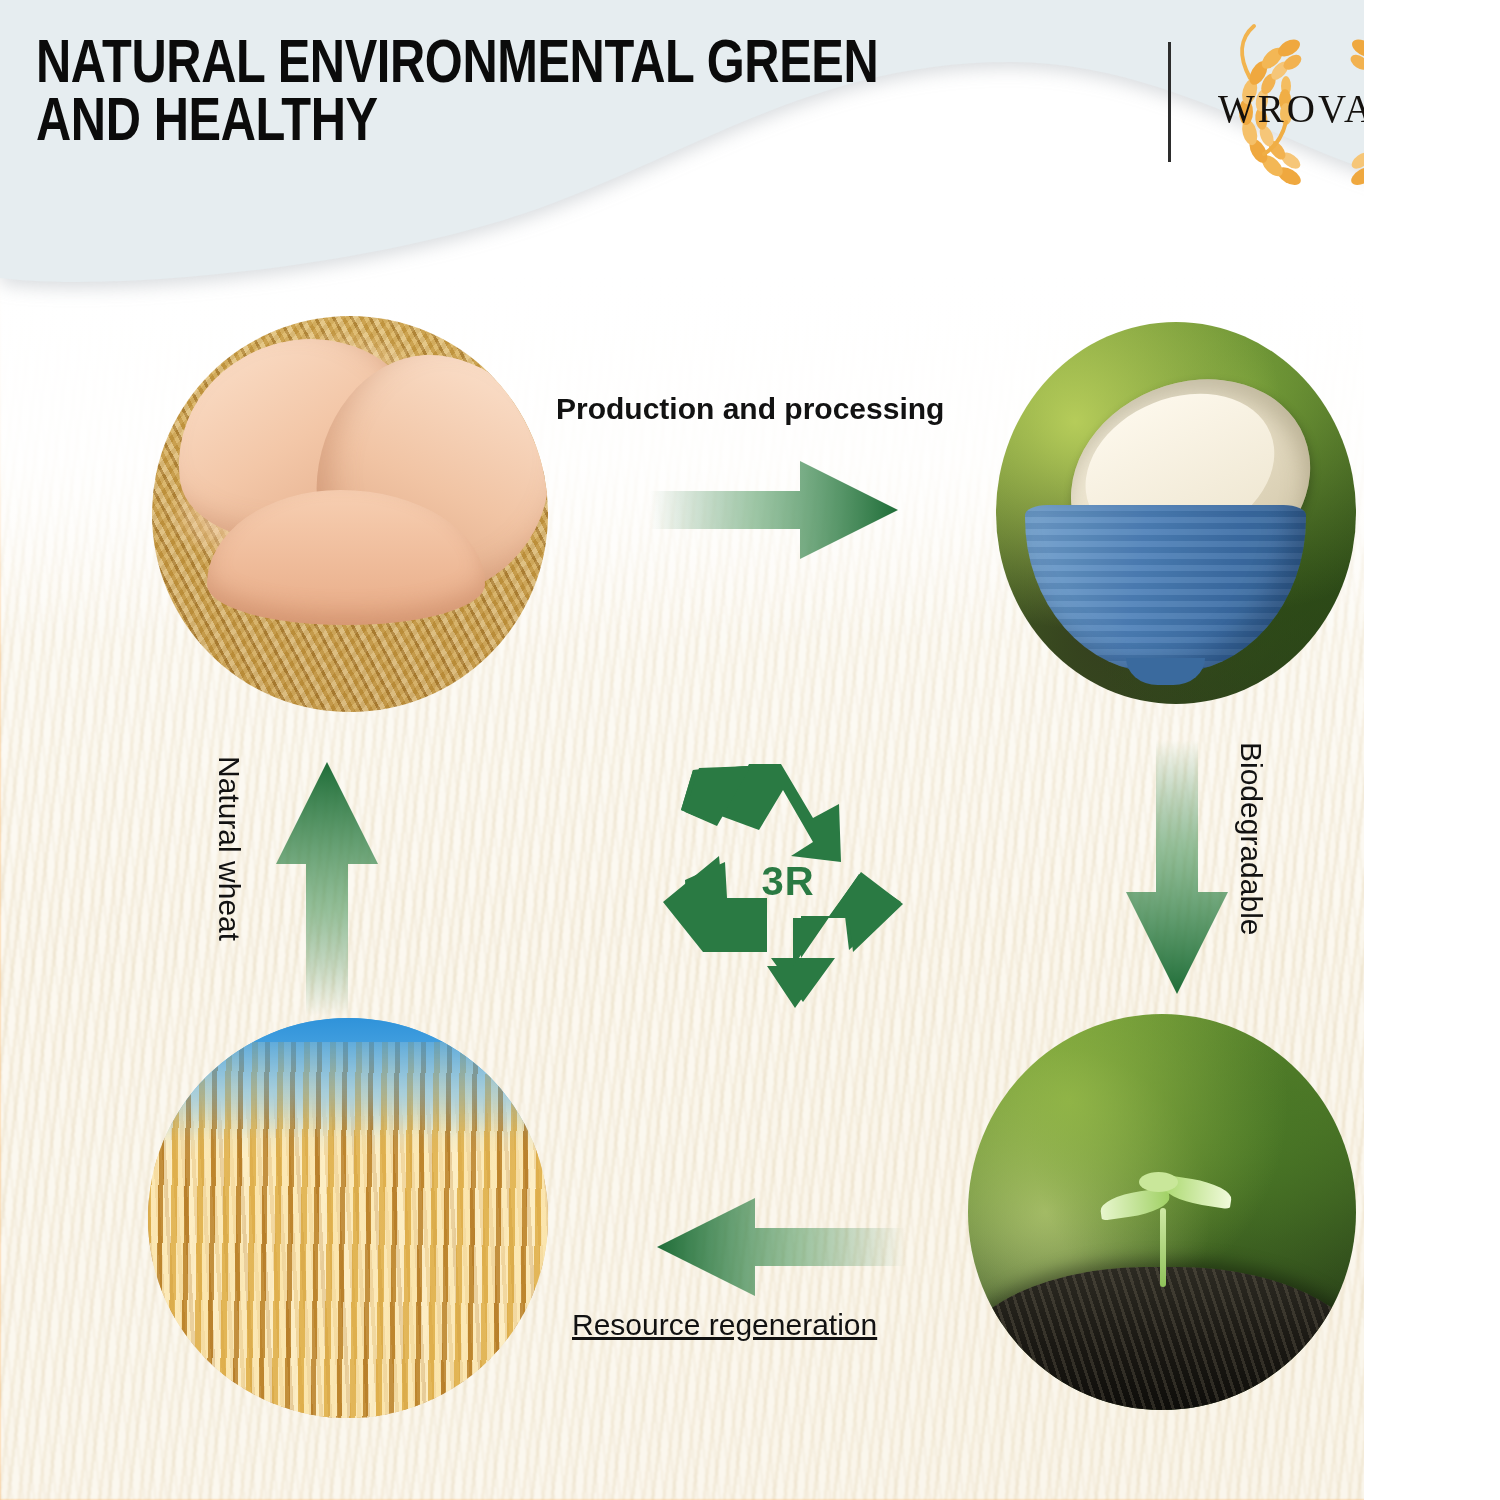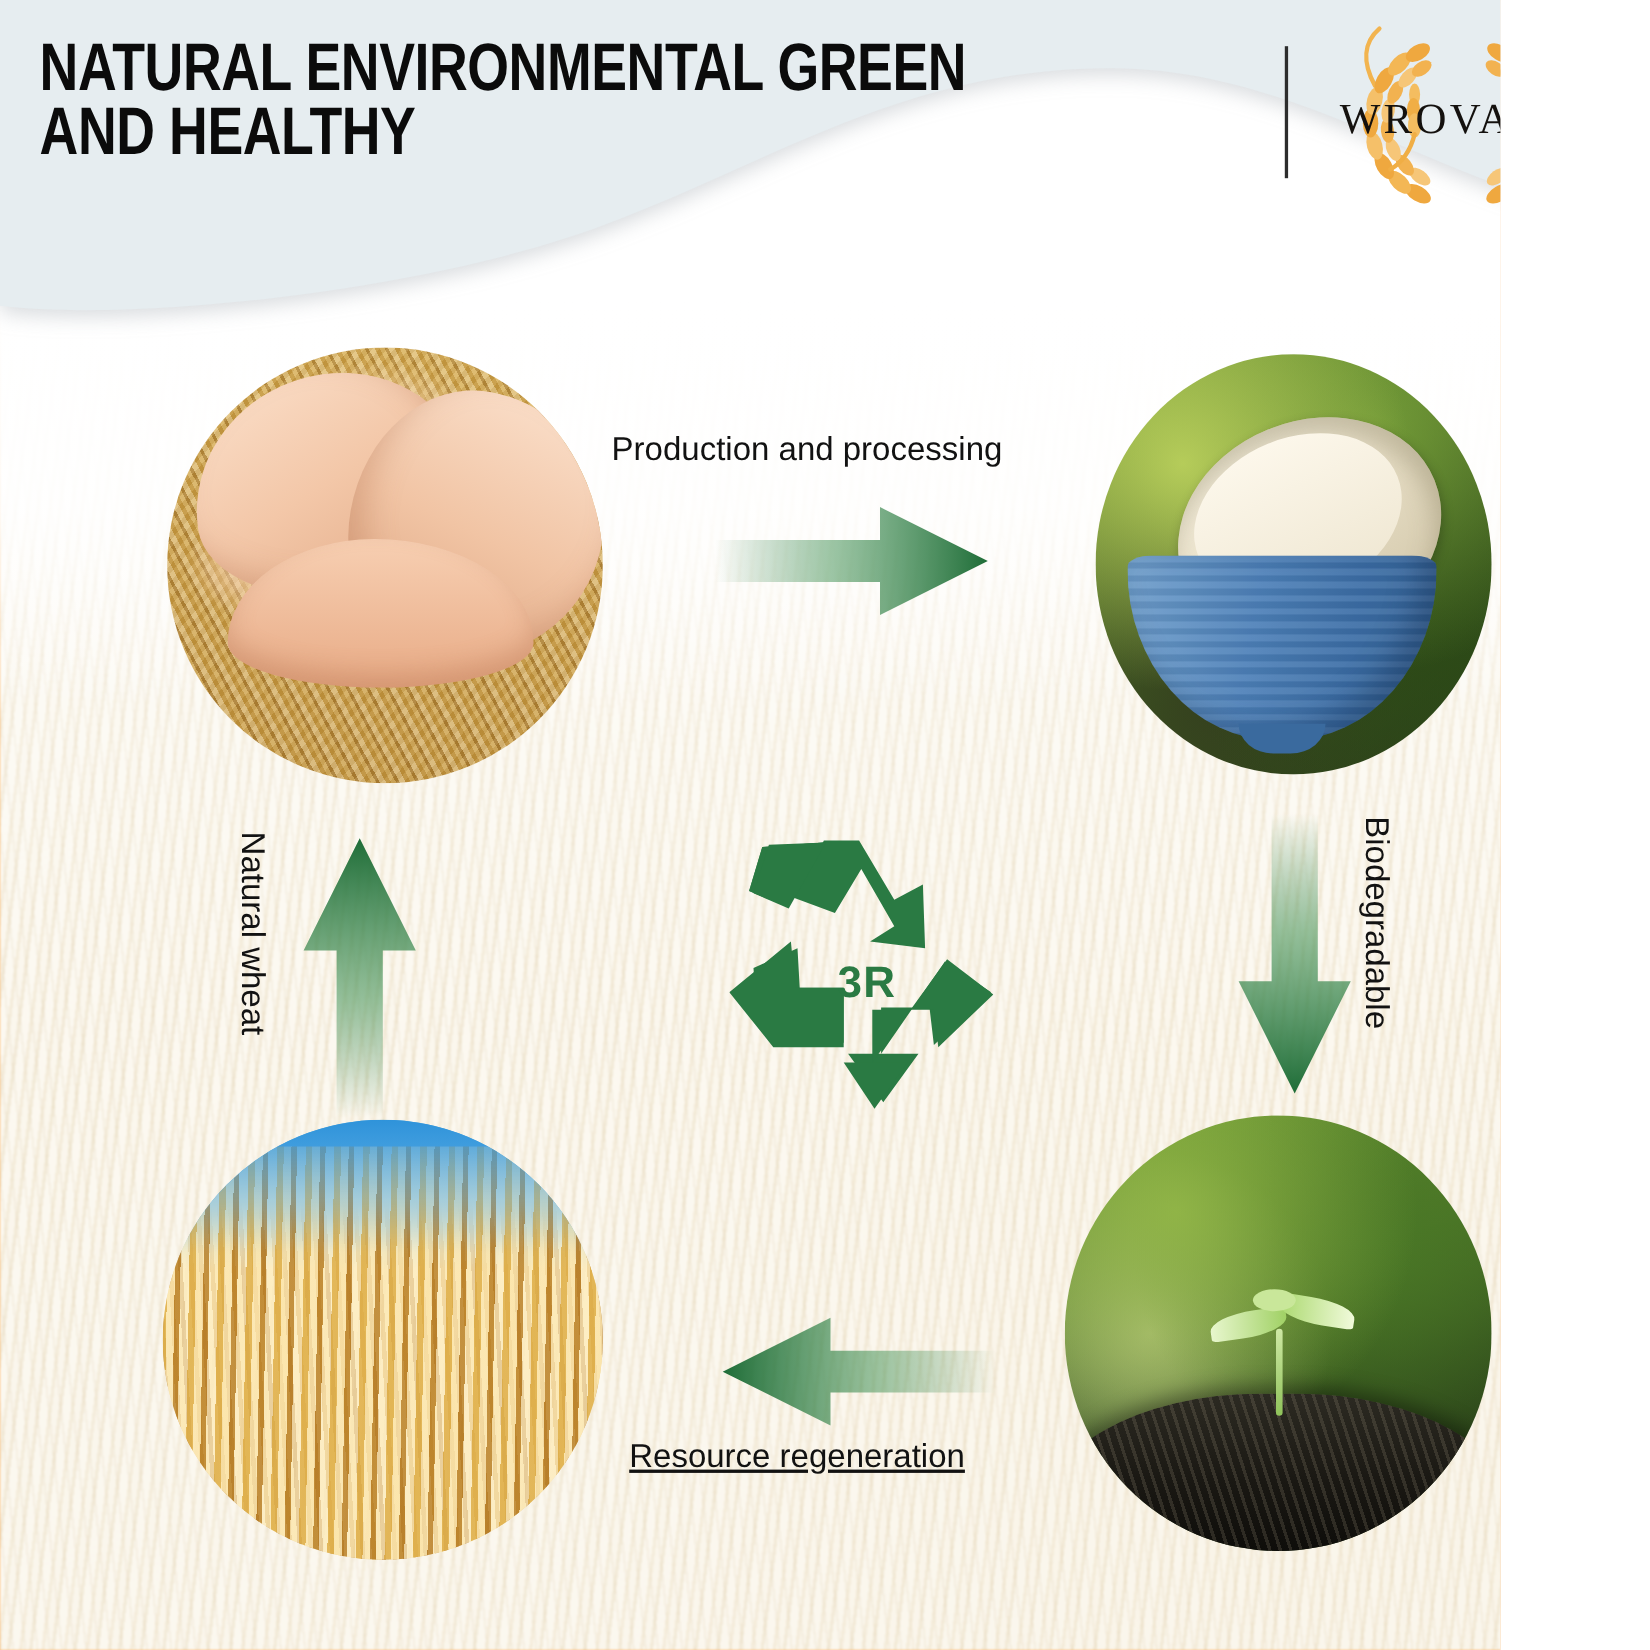--- a/index.html
+++ b/index.html
@@ -249,21 +249,21 @@
     color:#121212;
     white-space:nowrap;
   }
   .label-v{
     transform-origin:left top;
   }
 
   
   .recycle{position:absolute;left:663px;top:752px;width:240px;height:258px;}
   .recycle .r3{
-    position:absolute;left:0;top:12px;width:240px;height:258px;
+    position:absolute;left:0;top:0;width:240px;height:258px;
     display:flex;align-items:center;justify-content:center;
     font-family:"Liberation Sans", sans-serif;
     font-weight:bold;font-size:40px;color:#2a7a43;
     letter-spacing:1px;
     padding-left:10px;box-sizing:border-box;
   }
 </style>
 </head>
 <body>
 
@@ -495,21 +495,21 @@
     <defs>
       <linearGradient id="gU" x1="0" y1="1" x2="0" y2="0">
         <stop offset="0%" stop-color="#2a7a43" stop-opacity="0"></stop>
         <stop offset="42%" stop-color="#4f9960" stop-opacity=".6"></stop>
         <stop offset="100%" stop-color="#1f6d38" stop-opacity="1"></stop>
       </linearGradient>
     </defs>
     <path d="M34,256 H76 V104 H106 L55,2 L4,104 H34 Z" fill="url(#gU)"></path>
   </svg>
 
-  <div class="label" style="left:556px;top:392px;">Production and processing</div>
+  <div class="label" style="left:556px;top:392px;font-weight:bold;">Production and processing</div>
 
   <div class="label label-v" style="left:1268px;top:742px;transform:rotate(90deg);">Biodegradable</div>
 
   <div class="label" style="left:572px;top:1308px;text-decoration:underline;">Resource regeneration</div>
 
   <div class="label label-v" style="left:246px;top:756px;transform:rotate(90deg);">Natural wheat</div>
 
   <div class="recycle">
     <svg width="240" height="258" viewBox="0 0 240 258">
       <g fill="#2a7a43">

